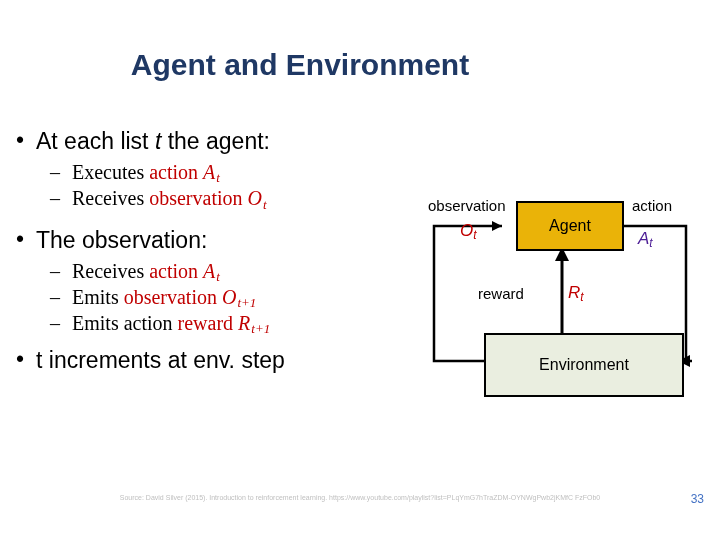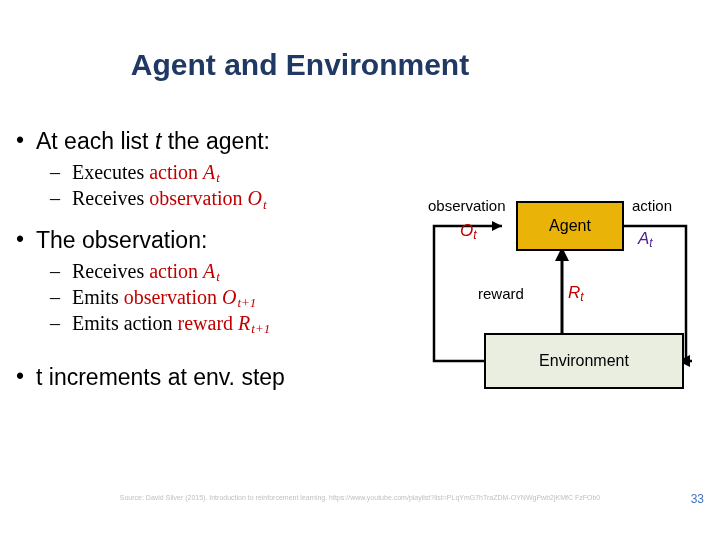--- a/index.html
+++ b/index.html
@@ -66,21 +66,21 @@
     white-space: nowrap;
   }
   .b2::before {
     content: "\2013";
     position: absolute;
     left: 28px;
     top: 0;
     color: #000;
   }
   .grp { margin-bottom: 14px; font-family: Liberation Serif, serif; }
-  .grp.last { margin-bottom: 27px; }
+  .grp.last { margin-bottom: 10px; }
   .it { font-style: italic; }
   .red { color: #c00000; }
   .sub {
     font-size: 13px;
     font-style: italic;
     vertical-align: -0.25em;
     padding-left: 1px;
   }
 
   
@@ -109,21 +109,21 @@
     top: 16px;
     width: 108px;
     height: 50px;
     background: #eab308;
     margin-left: 8px;
   }
   .box-env {
     left: 74px;
     top: 148px;
     width: 200px;
-    height: 56px;
+    height: 64px;
     background: #eaeee0;
   }
 
   .lbl {
     position: absolute;
     font-size: 15px;
     color: #000000;
     white-space: nowrap;
   }
   .lbl-observation { left: 18px;  top: 12px; }

